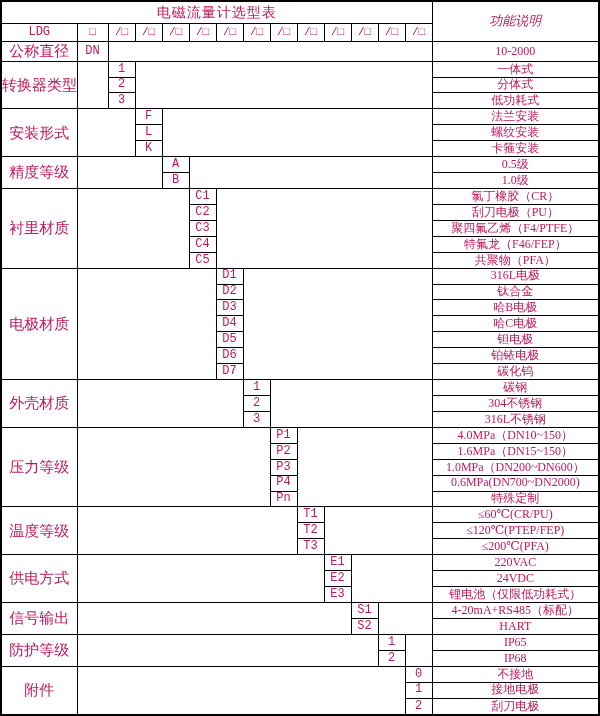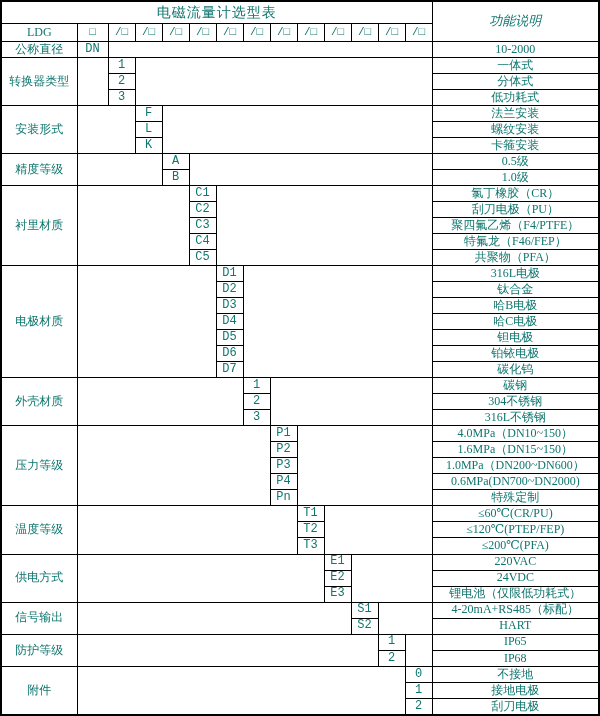--- a/index.html
+++ b/index.html
@@ -1,43 +1,43 @@
 <!DOCTYPE html>
 <html><head>
 <meta charset="utf-8">
 <style>
   html,body{margin:0;padding:0;background:#ffffff;}
   body{width:600px;height:716px;overflow:hidden;}
   table.sel{
     border-collapse:collapse;
     table-layout:fixed;
     width:600px;height:716px;
-    background:#ffffff;color:#0f766e;
+    background:#ffffff;color:#be185d;
     font-family:"Liberation Serif","DejaVu Serif",serif;
     font-size:12px;
   }
   table.sel td{
     border:1px solid #000000;
     text-align:center;
     vertical-align:middle;
     padding:0;
     line-height:1.1;
     overflow:hidden;
     white-space:nowrap;
   }
   table.sel{border:2px solid #000000;}
   td.title{font-size:14px;height:21px;letter-spacing:1px;}
   td.fnhead{font-size:13px;font-style:italic;}
   tr.model-row td{height:17px;}
-  td.model-label{text-align:left;padding-left:8px;font-family:Liberation Serif, serif;}
+  td.model-label{text-align:left;padding-left:8px;font-family:Liberation Mono, monospace;}
   td.code{font-family:"Liberation Mono","DejaVu Sans Mono",monospace;font-size:12px;}
   td.box{font-size:11px;}
   td.sec{border-top:2px solid #000000;}
   td.left{text-align:left;padding-left:2px;margin-top:40px;}
-  td.label-cell{font-size:12px;}
+  td.label-cell{font-size:15px;}
 </style>
 </head>
 <body>
 
 <table class="sel">
   <colgroup>
     <col style="width:76px">
     <col style="width:31px">
     <col style="width:27px">
       <col style="width:27px">

